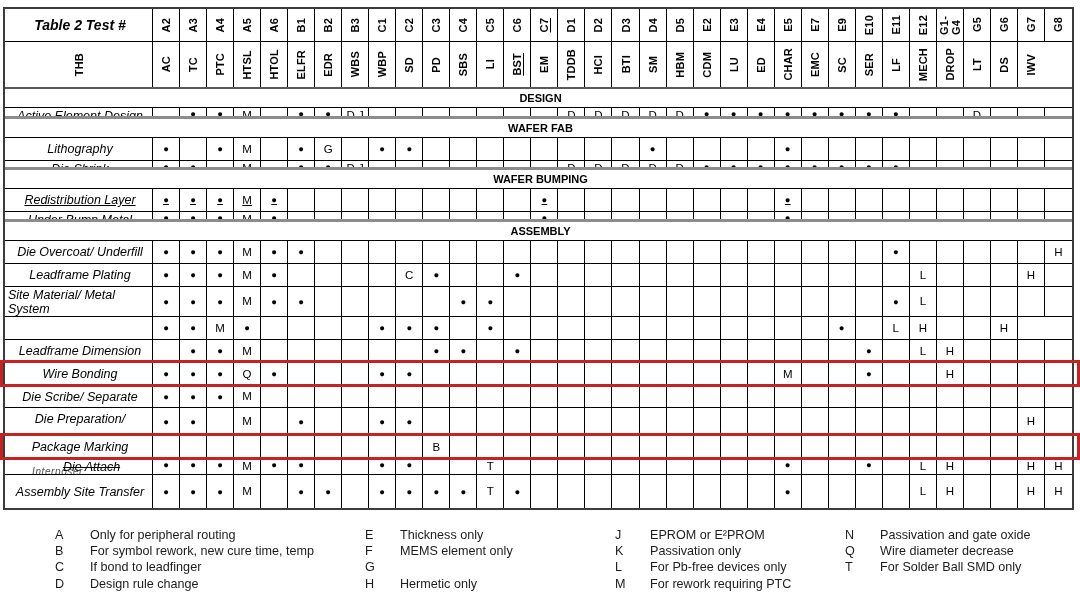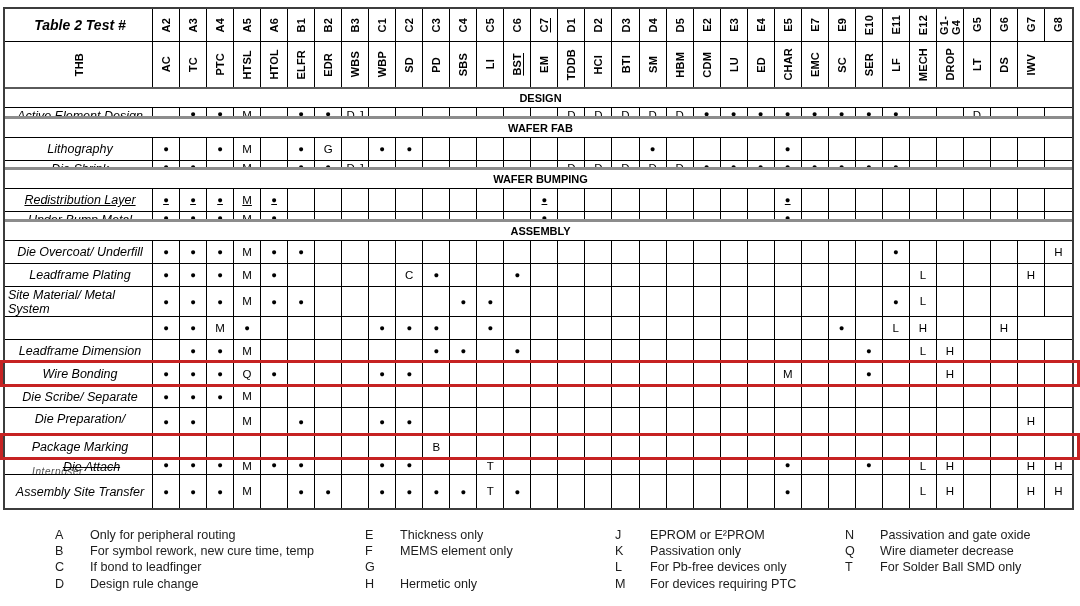--- a/index.html
+++ b/index.html
@@ -1282,21 +1282,21 @@
         <div class="lg-item">
           <span class="lg-code">K</span>
           <span class="lg-text">Passivation only</span>
         </div>
         <div class="lg-item">
           <span class="lg-code">L</span>
           <span class="lg-text">For Pb-free devices only</span>
         </div>
         <div class="lg-item">
           <span class="lg-code">M</span>
-          <span class="lg-text">For devices requiring PTC</span>
+          <span class="lg-text">For rework requiring PTC</span>
         </div>
       </div>
       <div class="lg-col lg-col4">
         <div class="lg-item">
           <span class="lg-code">N</span>
           <span class="lg-text">Passivation and gate oxide</span>
         </div>
         <div class="lg-item">
           <span class="lg-code">Q</span>
           <span class="lg-text">Wire diameter decrease</span>

